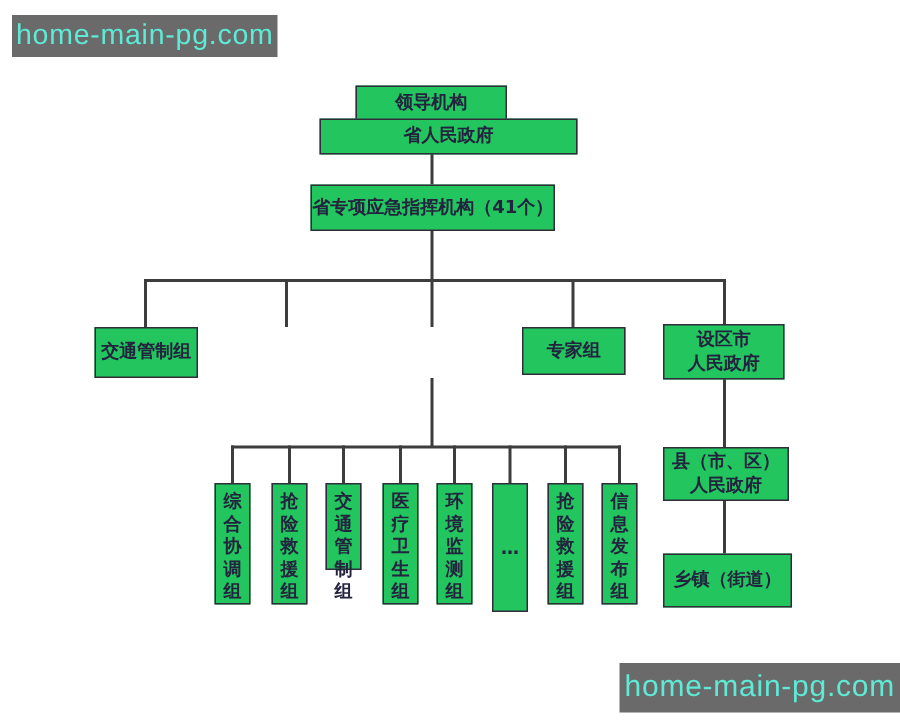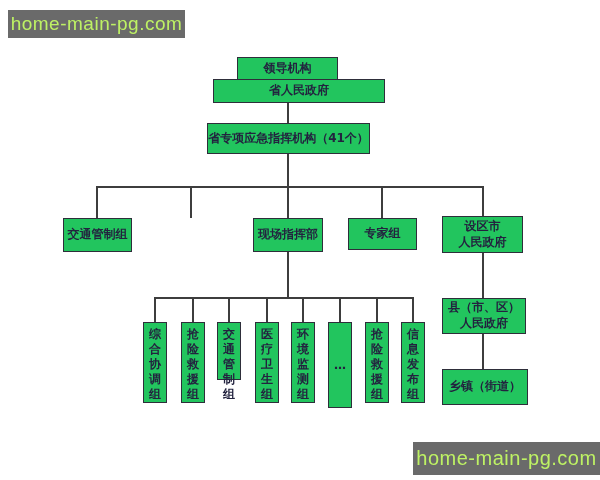--- a/index.html
+++ b/index.html
@@ -13,21 +13,21 @@
     display:flex;align-items:center;justify-content:center;
     text-align:center;box-sizing:border-box;white-space:pre-line;
   }
   .vbox{
     align-items:flex-start;justify-content:center;
     padding-top:4px;word-break:break-all;line-height:1.25;
   }
   .center-v{align-items:center;padding-top:0;}
   .line{position:absolute;background:#3d3d3d;}
   .wm{
-    position:absolute;background:#6a6a6a;color:#bef264;
+    position:absolute;background:#6a6a6a;color:#5eead4;
     display:flex;align-items:center;justify-content:center;
     font-family:"Liberation Sans",sans-serif;font-weight:normal;
     letter-spacing:0.5px;
   }
   .wm-tl{left:8px;top:10px;width:177px;height:28px;font-size:19px;}
   .wm-br{left:413px;top:442px;width:187px;height:33px;font-size:20px;}
 </style>
 </head>
 <body>
 
@@ -53,21 +53,20 @@
   <div class="line" style="left:376px;top:297px;width:2px;height:25px"></div>
   <div class="line" style="left:412px;top:297px;width:2px;height:25px"></div>
   <div class="line" style="left:482px;top:252px;width:2px;height:46px"></div>
   <div class="line" style="left:482px;top:333px;width:2px;height:36px"></div>
 
   <div class="box" style="left:237px;top:57px;width:101px;height:24px">领导机构</div>
   <div class="box" style="left:213px;top:79px;width:172px;height:24px">省人民政府</div>
   <div class="box" style="left:207px;top:123px;width:163px;height:31px">省专项应急指挥机构（41个）</div>
 
   <div class="box" style="left:63px;top:218px;width:69px;height:34px">交通管制组</div>
-  <div class="box" style="left:253px;top:218px;width:70px;height:34px">现场指挥部</div>
   <div class="box" style="left:348px;top:218px;width:69px;height:32px">专家组</div>
   <div class="box" style="left:442px;top:216px;width:81px;height:37px">设区市
 人民政府</div>
 
   <div class="box vbox" style="left:143px;top:322px;width:24px;height:81px">综合协调组</div>
   <div class="box vbox" style="left:181px;top:322px;width:24px;height:81px">抢险救援组</div>
   <div class="box vbox" style="left:217px;top:322px;width:24px;height:58px">交通管制组</div>
   <div class="box vbox" style="left:255px;top:322px;width:24px;height:81px">医疗卫生组</div>
   <div class="box vbox" style="left:291px;top:322px;width:24px;height:81px">环境监测组</div>
   <div class="box vbox center-v" style="left:328px;top:322px;width:24px;height:86px">…</div>

